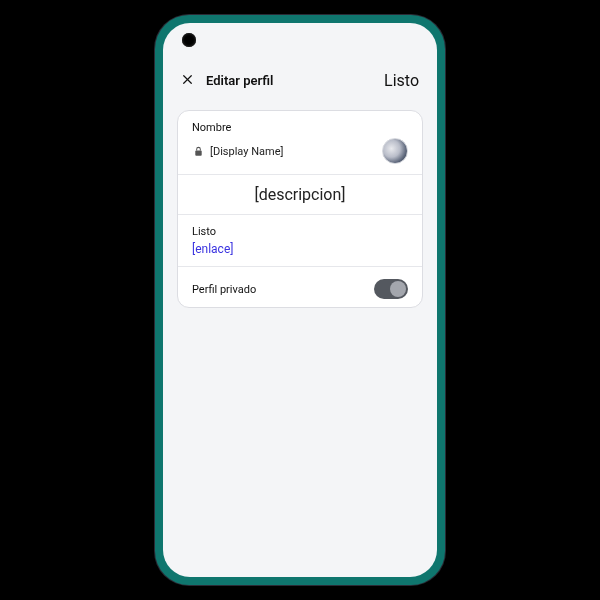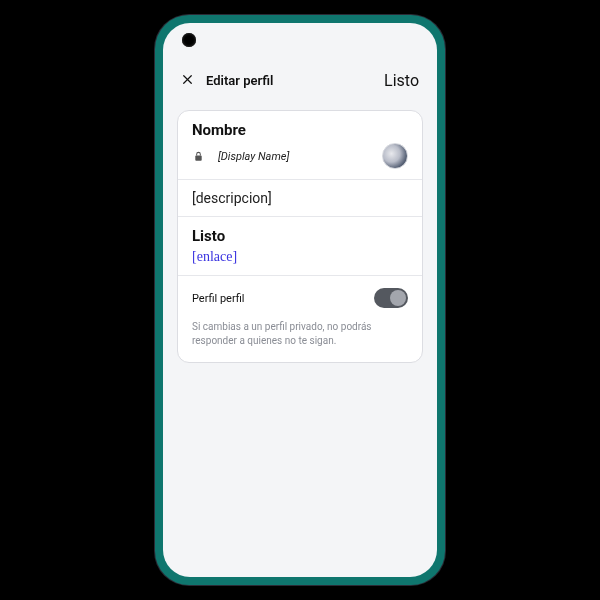--- a/index.html
+++ b/index.html
@@ -78,62 +78,61 @@
       border: 1px solid #dcdde2;
       border-radius: 12px;
       overflow: hidden;
     }
     .row {
       padding: 10px 14px;
       border-bottom: 1px solid #e6e7eb;
     }
     .row:last-child { border-bottom: none; }
     .row-label {
-      font-size: 15px;
-      font-weight: 700;
+      font-size: 11px;
+      font-weight: 400;
       color: #111;
       margin-bottom: 4px;
     }
     .row-body {
       display: flex;
       align-items: center;
       justify-content: space-between;
     }
     .name-value {
       display: flex;
       align-items: center;
-      gap: 14px;
+      gap: 6px;
       font-size: 11px;
       color: #222;
-      font-style: italic;
     }
     .lock-icon {
       width: 12px;
       height: 12px;
       display: inline-flex;
       align-items: center;
       justify-content: center;
     }
     .avatar {
       width: 26px;
       height: 26px;
       border-radius: 50%;
       background: radial-gradient(circle at 35% 40%, #e8e9ed 0%, #b9bdc9 40%, #5a6478 70%, #2b3242 100%);
       border: 1px solid #d5d7dd;
       cursor: pointer;
     }
     .desc-value {
-      font-size: 14px;
+      font-size: 16px;
       color: #222;
+      text-align: center;
     }
     .link-value {
-      font-size: 14px;
+      font-size: 12px;
       color: #3a33e0;
       cursor: pointer;
-      font-family: Liberation Serif, serif;
     }
     .toggle-row {
       display: flex;
       align-items: center;
       justify-content: space-between;
       padding: 12px 14px 8px 14px;
       border-bottom: none;
     }
     .toggle-label {
       font-size: 11px;
@@ -206,25 +205,24 @@
         <div class="row">
           <div class="desc-value">[descripcion]</div>
         </div>
 
         <div class="row">
           <div class="row-label">Listo</div>
           <div class="link-value">[enlace]</div>
         </div>
 
         <div class="toggle-row">
-          <span class="toggle-label">Perfil perfil</span>
+          <span class="toggle-label">Perfil privado</span>
           <div class="toggle">
             <div class="toggle-knob"></div>
           </div>
         </div>
 
-        <div class="note">Si cambias a un perfil privado, no podrás responder a quienes no te sigan.</div>
 
       </div>
     </div>
 
   </div>
 </div>
 
 </body></html>

